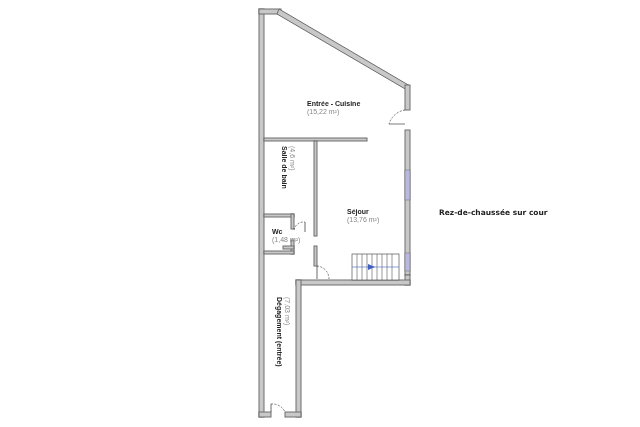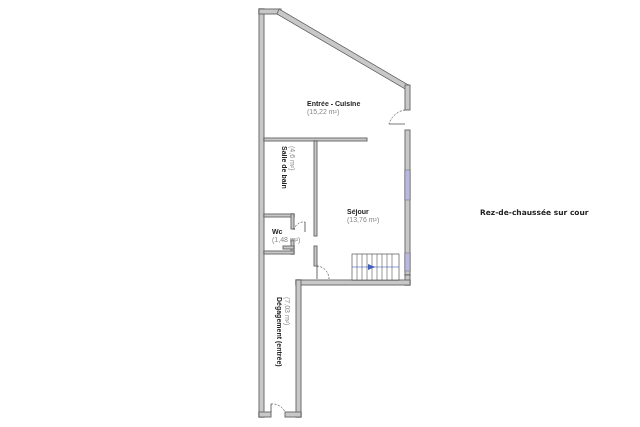--- a/index.html
+++ b/index.html
@@ -3,21 +3,21 @@
   <meta charset="utf-8">
   <style>
     html, body { margin: 0; padding: 0; background: #ffffff; }
     body { width: 640px; height: 427px; position: relative; overflow: hidden; font-family: "Liberation Sans", sans-serif; }
     svg { position: absolute; left: 0; top: 0; }
     .wall { fill: #c8c8c8; stroke: #6e6e6e; stroke-width: 1; }
     .lbl { position: absolute; font-family: "Liberation Sans", sans-serif; font-size: 7px; color: #222; line-height: 1.15; white-space: nowrap; }
     .lbl .name { font-weight: bold; display: block; }
     .lbl .area { color: #888; display: block; }
     .vert { transform: rotate(90deg); transform-origin: left top; }
-    .caption { position: absolute; left: 480px; top: 208px; font-family: "DejaVu Sans", sans-serif; font-size: 7.5px; font-weight: bold; color: #222; white-space: nowrap; }
+    .caption { position: absolute; left: 439px; top: 208px; font-family: "DejaVu Sans", sans-serif; font-size: 7.5px; font-weight: bold; color: #222; white-space: nowrap; }
   </style>
 </head>
 <body>
 
 <svg width="640" height="427" viewBox="0 0 640 427" xmlns="http://www.w3.org/2000/svg">
 
   <g>
 
     <rect class="wall" x="259" y="9" width="5" height="408"></rect>
 

